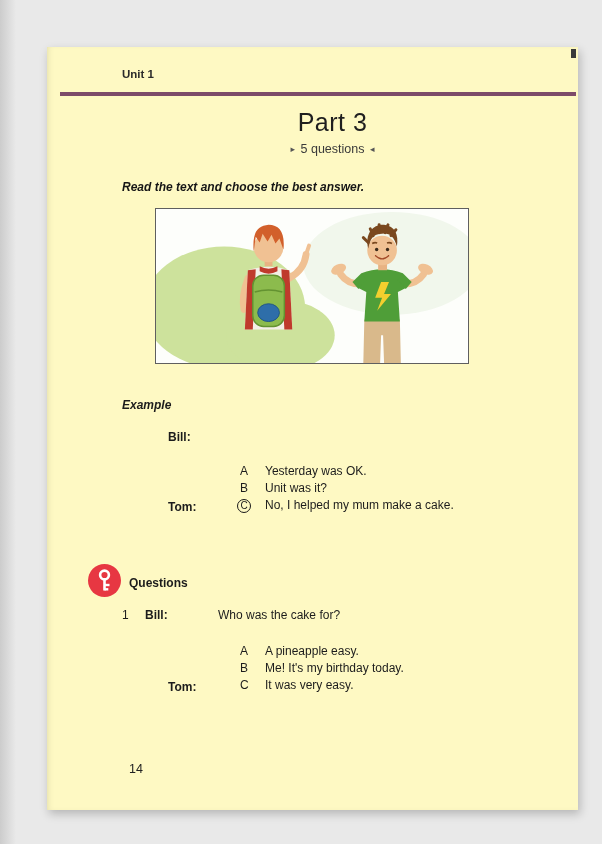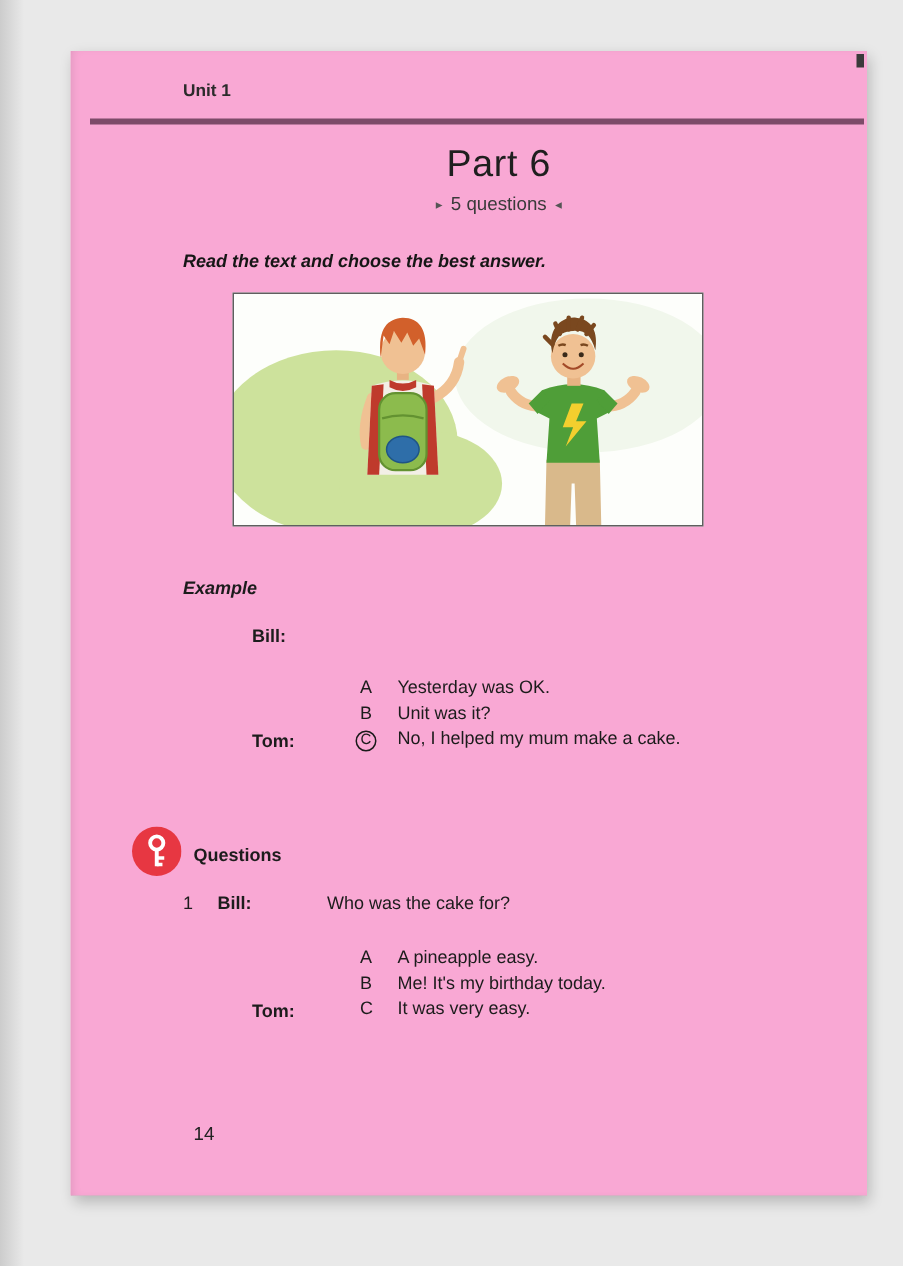--- a/index.html
+++ b/index.html
@@ -4,22 +4,22 @@
 <style>
   * { margin:0; padding:0; box-sizing:border-box; }
   html,body { width:602px; height:844px; overflow:hidden; }
   body {
     font-family:"Liberation Sans","DejaVu Sans",sans-serif;
     color:#1c1c1c;
     background:linear-gradient(90deg,#cccccc 0px,#e9e9e9 16px,#e9e9e9 100%);
     position:relative;
   }
   .page {
-    position:absolute; left:47px; top:34px; width:531px; height:763px;
-    background:#f9a8d4;
+    position:absolute; left:47px; top:47px; width:531px; height:763px;
+    background:#fef9c3;
     box-shadow:2px 4px 9px rgba(0,0,0,.22), inset 4px 0 7px -4px rgba(0,0,0,.14);
   }
   .corner-mark { position:absolute; right:2px; top:2px; width:5px; height:9px; background:#3a3a3a; }
   .unit { position:absolute; left:75px; top:21px; font-size:11.5px; font-weight:bold; color:#2b2b2b; }
   .rule { position:absolute; left:13px; right:2px; top:45px; height:4px; background:#7d4b69; }
   .header { position:absolute; left:75px; right:35px; top:61px; text-align:center; }
   .title { font-size:25px; font-weight:normal; color:#1f1f1f; letter-spacing:.5px; }
   .subtitle { margin-top:5px; font-size:12.5px; color:#3a3a3a; }
   .subtitle .marker { font-size:9px; color:#555; vertical-align:1px; padding:0 2px; }
   .instruction { position:absolute; left:75px; top:133px; font-size:12px; font-weight:bold; font-style:italic; color:#161616; }
@@ -49,21 +49,21 @@
 <body>
 
 <div class="scene">
   <div class="page">
 
     <div class="corner-mark"></div>
     <div class="unit">Unit 1</div>
     <div class="rule"></div>
 
     <div class="header">
-      <div class="title">Part 6</div>
+      <div class="title">Part 3</div>
       <div class="subtitle">
         <span class="marker">▸</span>
         <span>5 questions</span>
         <span class="marker">◂</span>
       </div>
     </div>
 
     <div class="instruction">Read the text and choose the best answer.</div>
 
     <div class="figure">

